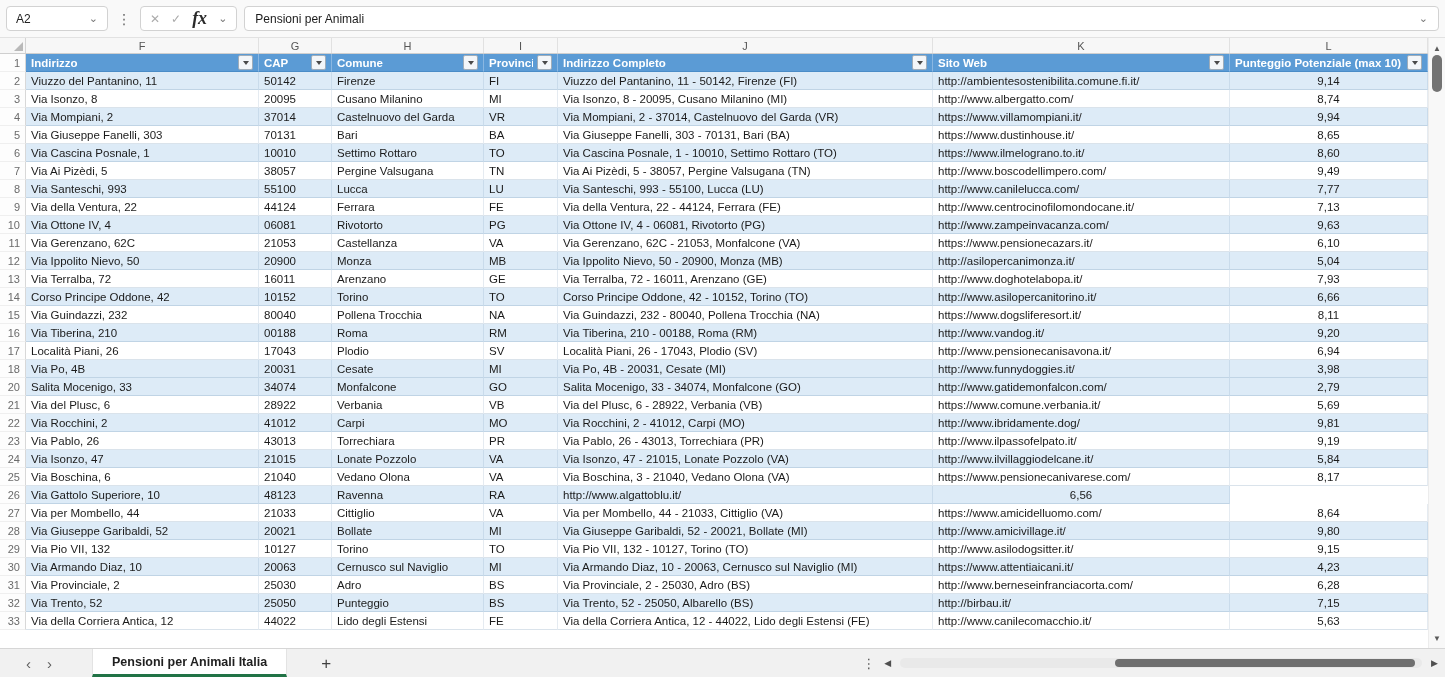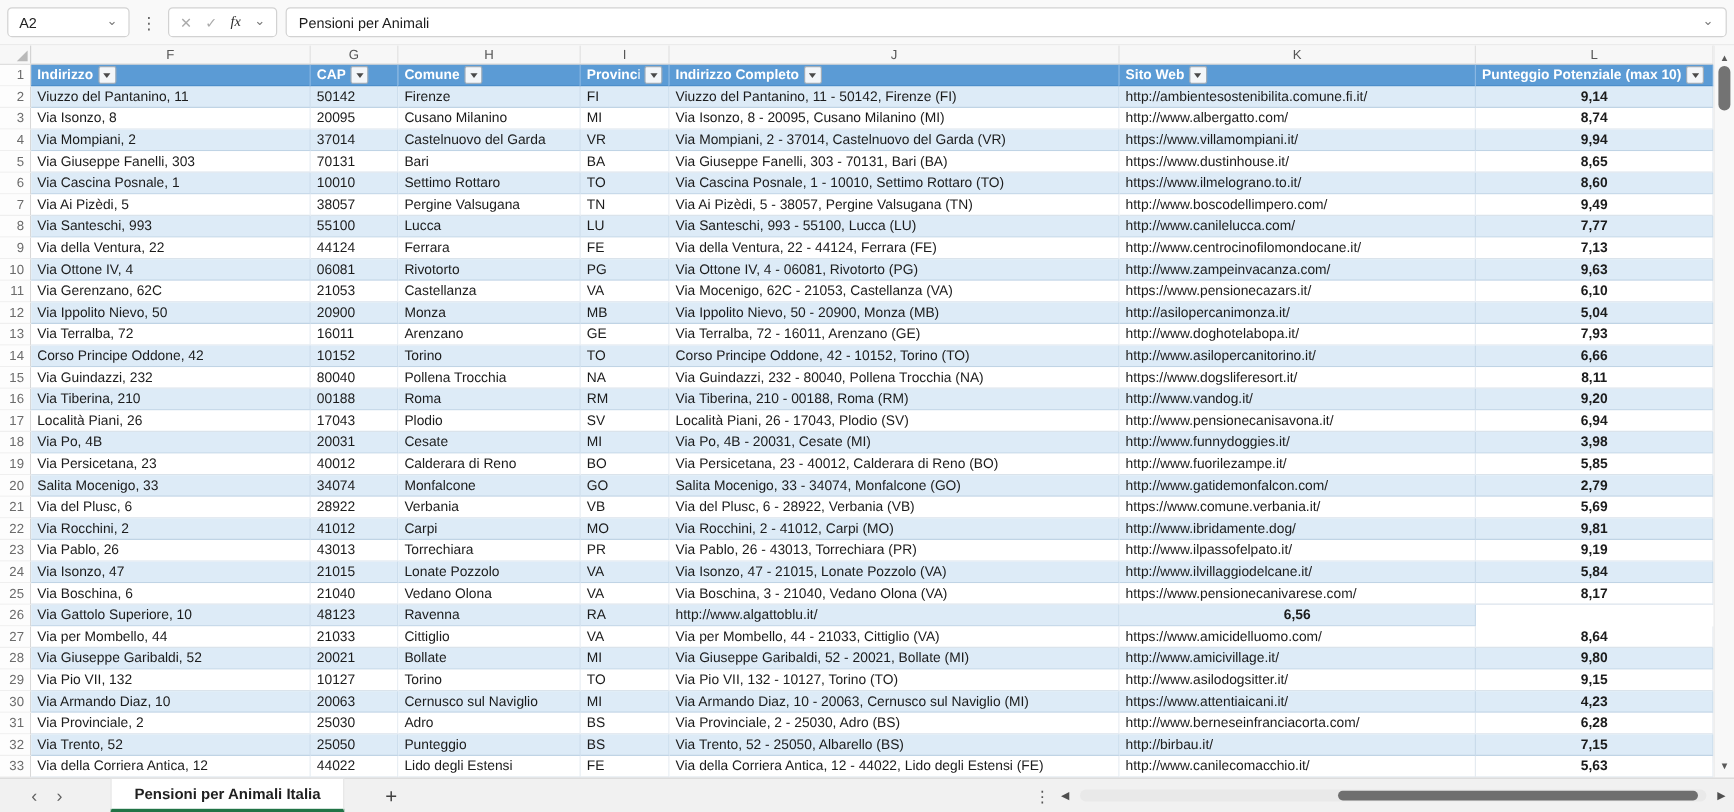--- a/index.html
+++ b/index.html
@@ -9,44 +9,44 @@
   
   .formula-bar{height:38px;background:#f9f9f9;border-bottom:1px solid #e2e2e2;
     display:flex;align-items:center;gap:7px;padding:0 6px;box-sizing:border-box;}
   .name-box{width:102px;height:25px;background:#fff;border:1px solid #d2d2d2;border-radius:4px;
     display:flex;align-items:center;justify-content:space-between;padding:0 9px;font-size:12px;color:#222;box-sizing:border-box;}
   .chev{color:#777;font-size:11px;line-height:1;}
   .kebab{color:#666;font-size:14px;padding:0 2px;cursor:pointer;}
   .fx-group{height:25px;background:#fff;border:1px solid #d2d2d2;border-radius:4px;
     display:flex;align-items:center;gap:11px;padding:0 9px;box-sizing:border-box;}
   .icon-x,.icon-check{color:#ababab;font-size:12px;line-height:1;}
-  .icon-fx{font-family:"Liberation Serif",serif;font-style:italic;font-weight:normal;font-size:12px;color:#2b2b2b;}
+  .icon-fx{font-family:"Liberation Serif",serif;font-style:italic;font-weight:bold;font-size:18px;color:#2b2b2b;}
   .formula-input{flex:1;height:25px;background:#fff;border:1px solid #d2d2d2;border-radius:4px;
     display:flex;align-items:center;justify-content:space-between;padding:0 10px;font-size:12px;color:#1c1c1c;box-sizing:border-box;}
 
   
   .grid-area{position:relative;height:610px;background:#fff;}
   .gridw{width:1428px;}
   .grid-row,.col-letters{display:grid;grid-template-columns:26px 233px 73px 152px 74px 375px 297px 198px;}
   .col-letters{height:16px;background:#f7f7f7;border-bottom:1px solid #cfcfcf;box-sizing:border-box;}
   .letter-cell{display:flex;align-items:center;justify-content:center;font-size:11px;color:#565656;
     border-right:1px solid #e1e1e1;box-sizing:border-box;}
   .corner{position:relative;background:#f7f7f7;border-right:1px solid #d4d4d4;box-sizing:border-box;}
   .corner-tri{position:absolute;right:2px;bottom:2px;width:0;height:0;
     border-left:9px solid transparent;border-bottom:9px solid #b9b9b9;}
 
   .grid-row{height:18px;box-sizing:border-box;}
   .rownum{display:flex;align-items:center;justify-content:flex-end;padding-right:5px;font-size:11px;color:#6b6b6b;
     background:#fdfdfd;border-right:1px solid #d8d8d8;border-bottom:1px solid #efefef;box-sizing:border-box;}
   .cell{display:flex;align-items:center;padding:0 5px;font-size:11.5px;color:#1b1b1b;white-space:nowrap;overflow:hidden;
     background:#fff;border-right:1px solid rgba(110,145,180,0.18);border-bottom:1px solid rgba(110,145,180,0.25);box-sizing:border-box;}
   .grid-row.band .cell{background:var(--band-bg,#DDEBF7);}
-  .cell.center{justify-content:center;font-weight:bold;}
+  .cell.center{justify-content:center;}
   .grid-row.hdr .cell{background:var(--header-bg,#5B9BD5);color:#fff;font-weight:bold;
-    border-right:1px solid #8ab7e2;border-bottom:1px solid #4a8cc7;}
+    justify-content:space-between;border-right:1px solid #8ab7e2;border-bottom:1px solid #4a8cc7;}
   .hlabel{overflow:hidden;white-space:nowrap;}
   .filter-btn{flex:none;width:13px;height:13px;margin-left:4px;background:#f3f6f9;border:1px solid #9fadba;border-radius:2px;
     display:flex;align-items:center;justify-content:center;cursor:pointer;}
   .filter-btn::after{content:"";width:0;height:0;border-left:3px solid transparent;border-right:3px solid transparent;border-top:4px solid #4a4a4a;}
 
   
   .vscroll{position:absolute;top:0;right:0;width:17px;height:610px;background:#f8f8f8;border-left:1px solid #ececec;box-sizing:border-box;}
   .varrow{position:absolute;left:0;right:0;text-align:center;font-size:8px;color:#5a5a5a;cursor:pointer;}
   .varrow.up{top:6px;}
   .varrow.down{bottom:5px;}
@@ -223,21 +223,21 @@
           <div class="cell">Via Ottone IV, 4 - 06081, Rivotorto (PG)</div>
           <div class="cell">http://www.zampeinvacanza.com/</div>
           <div class="cell center">9,63</div>
         </div>
         <div class="grid-row">
           <div class="rownum">11</div>
           <div class="cell">Via Gerenzano, 62C</div>
           <div class="cell">21053</div>
           <div class="cell">Castellanza</div>
           <div class="cell">VA</div>
-          <div class="cell">Via Mocenigo, 62C - 21053, Castellanza (VA)</div>
+          <div class="cell">Via Gerenzano, 62C - 21053, Monfalcone (VA)</div>
           <div class="cell">https://www.pensionecazars.it/</div>
           <div class="cell center">6,10</div>
         </div>
         <div class="grid-row band">
           <div class="rownum">12</div>
           <div class="cell">Via Ippolito Nievo, 50</div>
           <div class="cell">20900</div>
           <div class="cell">Monza</div>
           <div class="cell">MB</div>
           <div class="cell">Via Ippolito Nievo, 50 - 20900, Monza (MB)</div>
@@ -297,30 +297,20 @@
         <div class="grid-row band">
           <div class="rownum">18</div>
           <div class="cell">Via Po, 4B</div>
           <div class="cell">20031</div>
           <div class="cell">Cesate</div>
           <div class="cell">MI</div>
           <div class="cell">Via Po, 4B - 20031, Cesate (MI)</div>
           <div class="cell">http://www.funnydoggies.it/</div>
           <div class="cell center">3,98</div>
         </div>
-        <div class="grid-row">
-          <div class="rownum">19</div>
-          <div class="cell">Via Persicetana, 23</div>
-          <div class="cell">40012</div>
-          <div class="cell">Calderara di Reno</div>
-          <div class="cell">BO</div>
-          <div class="cell">Via Persicetana, 23 - 40012, Calderara di Reno (BO)</div>
-          <div class="cell">http://www.fuorilezampe.it/</div>
-          <div class="cell center">5,85</div>
-        </div>
         <div class="grid-row band">
           <div class="rownum">20</div>
           <div class="cell">Salita Mocenigo, 33</div>
           <div class="cell">34074</div>
           <div class="cell">Monfalcone</div>
           <div class="cell">GO</div>
           <div class="cell">Salita Mocenigo, 33 - 34074, Monfalcone (GO)</div>
           <div class="cell">http://www.gatidemonfalcon.com/</div>
           <div class="cell center">2,79</div>
         </div>

